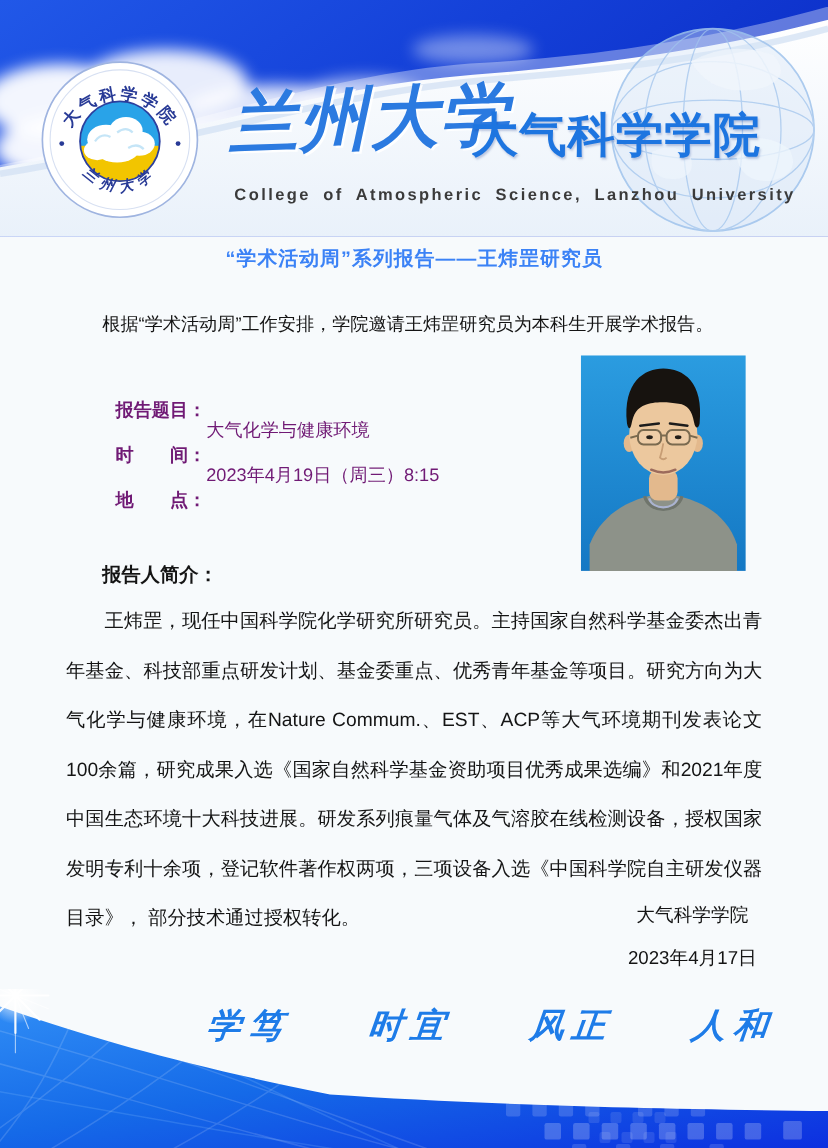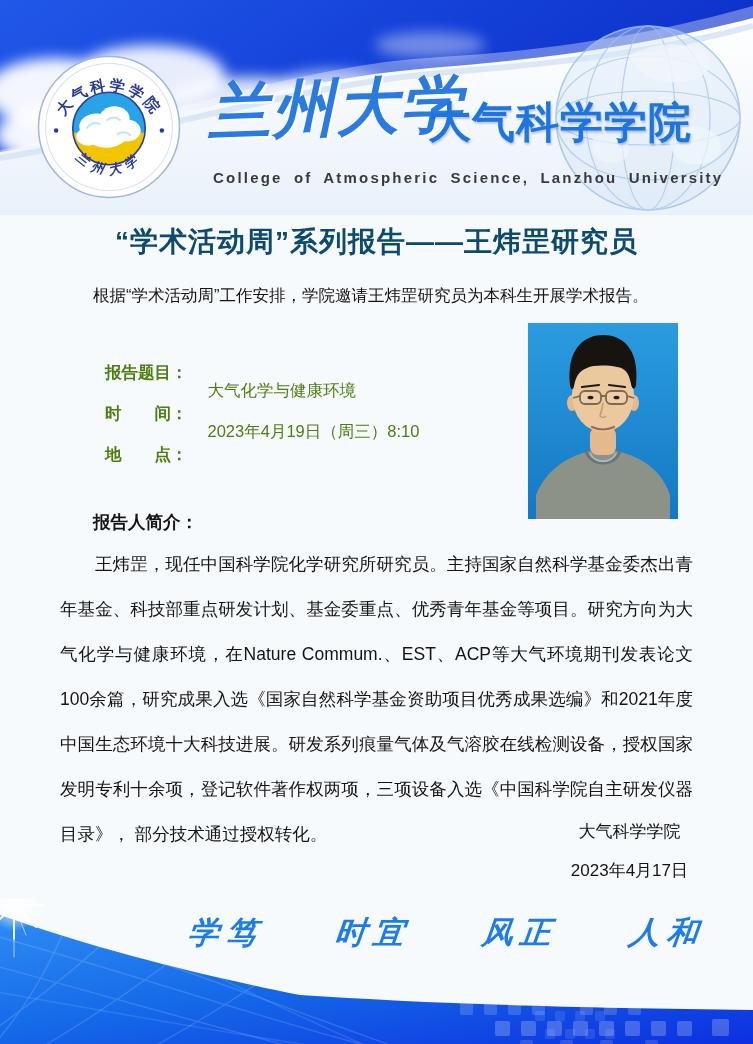--- a/index.html
+++ b/index.html
@@ -11,27 +11,27 @@
   .logo { position:absolute; left:36px; top:54px; width:146px; height:146px; }
 
   .script-name { position:absolute; left:208px; top:66px; font-size:62px; font-weight:bold; font-style:italic;
     font-family:"DejaVu Serif", serif; color:#2b7ae0; transform:rotate(-2deg);
     text-shadow:2px 2px 0 rgba(255,255,255,.9); letter-spacing:2px; }
   .college-name { position:absolute; left:428px; top:94px; font-size:43px; font-weight:bold; color:#1d75e0;
     letter-spacing:1px; text-shadow:1px 2px 2px rgba(20,50,140,.25); }
   .english-subtitle { position:absolute; left:213px; top:169px; font-size:15px; font-weight:bold; color:#3a3a3a;
     letter-spacing:2.2px; word-spacing:5px; }
 
-  .main-title { position:absolute; left:0; top:223px; width:100%; text-align:center; font-size:28px;
-    font-weight:bold; color:#0c4a6e; letter-spacing:1px; }
+  .main-title { position:absolute; left:0; top:223px; width:100%; text-align:center; font-size:18px;
+    font-weight:bold; color:#3b82f6; letter-spacing:1px; }
   .intro { position:absolute; left:60px; right:62px; top:282px; font-size:16.5px; color:#141414;
     text-indent:2em; line-height:26px; }
 
   .details { position:absolute; left:105px; top:352px; }
-  .detail-row { display:flex; height:41px; align-items:center; font-size:16.5px; color:#4d7c0f;gap:20px; }
+  .detail-row { display:flex; height:41px; align-items:center; font-size:16.5px; color:#701a75; }
   .detail-label { font-weight:bold; white-space:pre; }
   .detail-value { white-space:pre;margin-top:36px; }
 
   .photo { position:absolute; left:528px; top:323px; width:150px; height:196px; }
 
   .bio-heading { position:absolute; left:70px; top:510px; font-size:17.5px; font-weight:bold; color:#141414;margin-left:23px; }
   .bio-text { position:absolute; left:60px; right:60px; top:542px; font-size:17.5px; color:#141414;
     line-height:45px; text-align:justify; text-indent:2em; }
 
   .signature { position:absolute; right:65px; top:820px; text-align:center; }
@@ -134,21 +134,21 @@
   <div class="main-title">“学术活动周”系列报告——王炜罡研究员</div>
   <div class="intro">根据“学术活动周”工作安排，学院邀请王炜罡研究员为本科生开展学术报告。</div>
 
   <div class="details">
     <div class="detail-row">
       <span class="detail-label">报告题目：</span>
       <span class="detail-value">大气化学与健康环境</span>
     </div>
     <div class="detail-row">
       <span class="detail-label">时　　间：</span>
-      <span class="detail-value">2023年4月19日（周三）8:10</span>
+      <span class="detail-value">2023年4月19日（周三）8:15</span>
     </div>
     <div class="detail-row">
       <span class="detail-label">地　　点：</span>
     </div>
   </div>
 
   <svg class="photo" viewBox="0 0 150 196">
     <defs>
       <linearGradient id="photoBg" x1="0" y1="0" x2="0" y2="1">
         <stop offset="0" stop-color="#2b9ce0"></stop>

